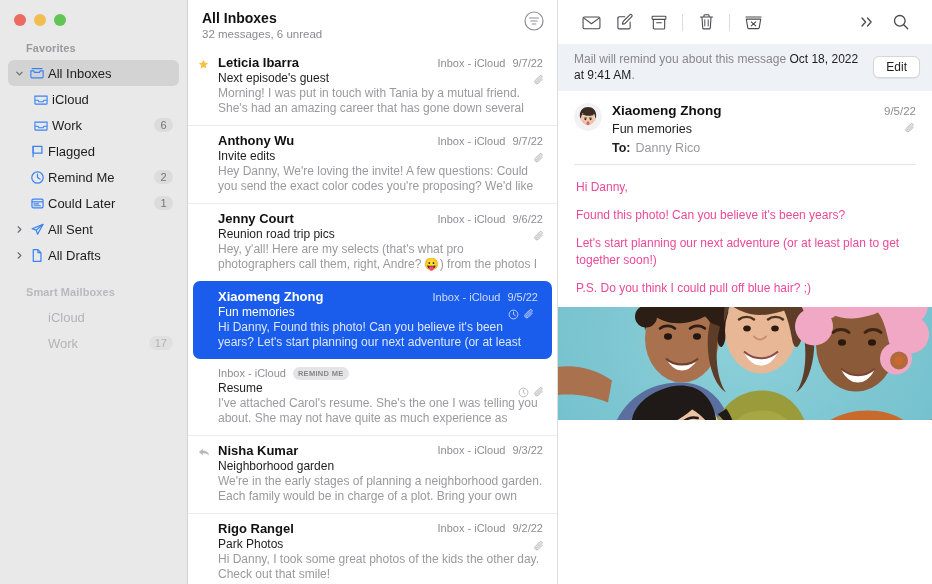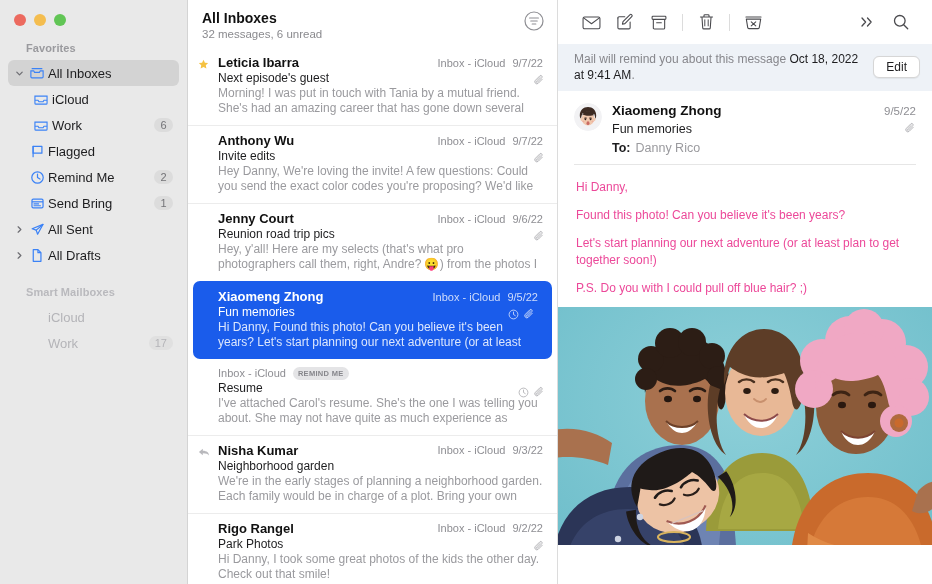--- a/index.html
+++ b/index.html
@@ -86,21 +86,21 @@
   .row.selected .row-prev { color:#dbe6fd; }
   .row-flag { position:absolute; left:10px; top:8px; }
   .row-icons { position:absolute; right:12px; top:24px; display:flex; gap:5px; align-items:center; }
   .row.selected .row-icons { right:17px; }
   .pill {
     font-size:7.5px; font-weight:bold; color:#86868b; background:#e4e4e6;
     border-radius:7px; padding:2px 5px 1.5px 5px; letter-spacing:0.3px;
   }
 
   
-  .reader { flex:1; height:545px; background:#fff; display:flex; flex-direction:column; overflow:hidden;}
+  .reader { flex:1; height:420px; background:#fff; display:flex; flex-direction:column; overflow:hidden;}
   .toolbar { height:44px; display:flex; align-items:center; padding:0 14px 0 16px; flex:0 0 44px; }
   .tb-btn { width:34px; height:28px; display:flex; align-items:center; justify-content:center; }
   .tb-sep { width:1px; height:17px; background:#dcdcdc; margin:0 6px; }
   .tb-spacer { flex:1; }
 
   .banner {
     background:#eef2f7; padding:7px 12px 8px 16px; display:flex; align-items:center;
     flex:0 0 auto;
   }
   .banner-text { font-size:12px; color:#86868b; line-height:16px; flex:1; padding-right:8px; }
@@ -207,21 +207,21 @@
 
     <div class="sb-item">
       <span class="sb-arrow"></span>
       <span class="sb-ico">
         <svg width="15" height="15" viewBox="0 0 16 16">
           <rect x="2.1" y="3.4" width="11.8" height="9.2" rx="1.4" fill="none" stroke="#3b82f6" stroke-width="1.3"></rect>
           <path d="M2.1 6.2h11.8" stroke="#3b82f6" stroke-width="1.3"></path>
           <path d="M4.2 8.4h5M4.2 10.3h7" stroke="#3b82f6" stroke-width="1.1" stroke-linecap="round"></path>
         </svg>
       </span>
-      <span class="sb-label">Send Bring</span>
+      <span class="sb-label">Could Later</span>
       <span class="sb-badge">1</span>
     </div>
 
     <div class="sb-item">
       <span class="sb-arrow">
         <svg width="9" height="9" viewBox="0 0 10 10">
             <path d="M3.5 2 L6.5 5 L3.5 8" stroke="#6e6e73" stroke-width="1.4" fill="none" stroke-linecap="round" stroke-linejoin="round"></path>
           </svg>
       </span>
       <span class="sb-ico">
@@ -507,21 +507,21 @@
           <span class="mh-to-lbl">To:</span><span class="mh-to-val">Danny Rico</span>
         </div>
       </div>
     </div>
     <div class="hr"></div>
 
     <div class="msg-body">
       <p>Hi Danny,</p>
       <p>Found this photo! Can you believe it's been years?</p>
       <p>Let's start planning our next adventure (or at least plan to get together soon!)</p>
-      <p>P.S. Do you with I could pull off blue hair? ;)</p>
+      <p>P.S. Do you think I could pull off blue hair? ;)</p>
     </div>
 
     <div class="photo-wrap">
       <svg viewBox="0 0 374 290" preserveAspectRatio="xMidYMid slice">
         <defs>
           <radialGradient id="bgG" cx="50%" cy="40%" r="80%">
             <stop offset="0%" stop-color="#8ed0d9"></stop>
               <stop offset="100%" stop-color="#6bbcc9"></stop>
           </radialGradient>
         </defs>

